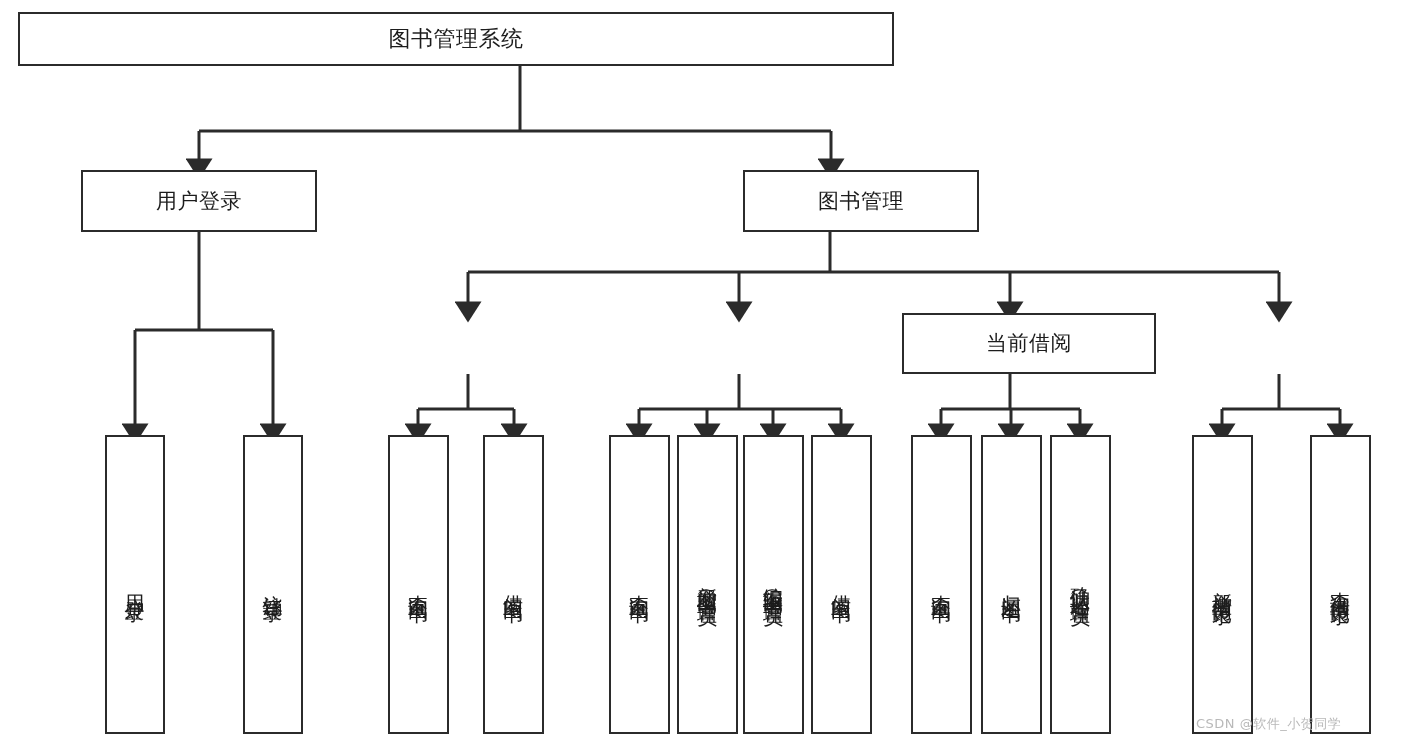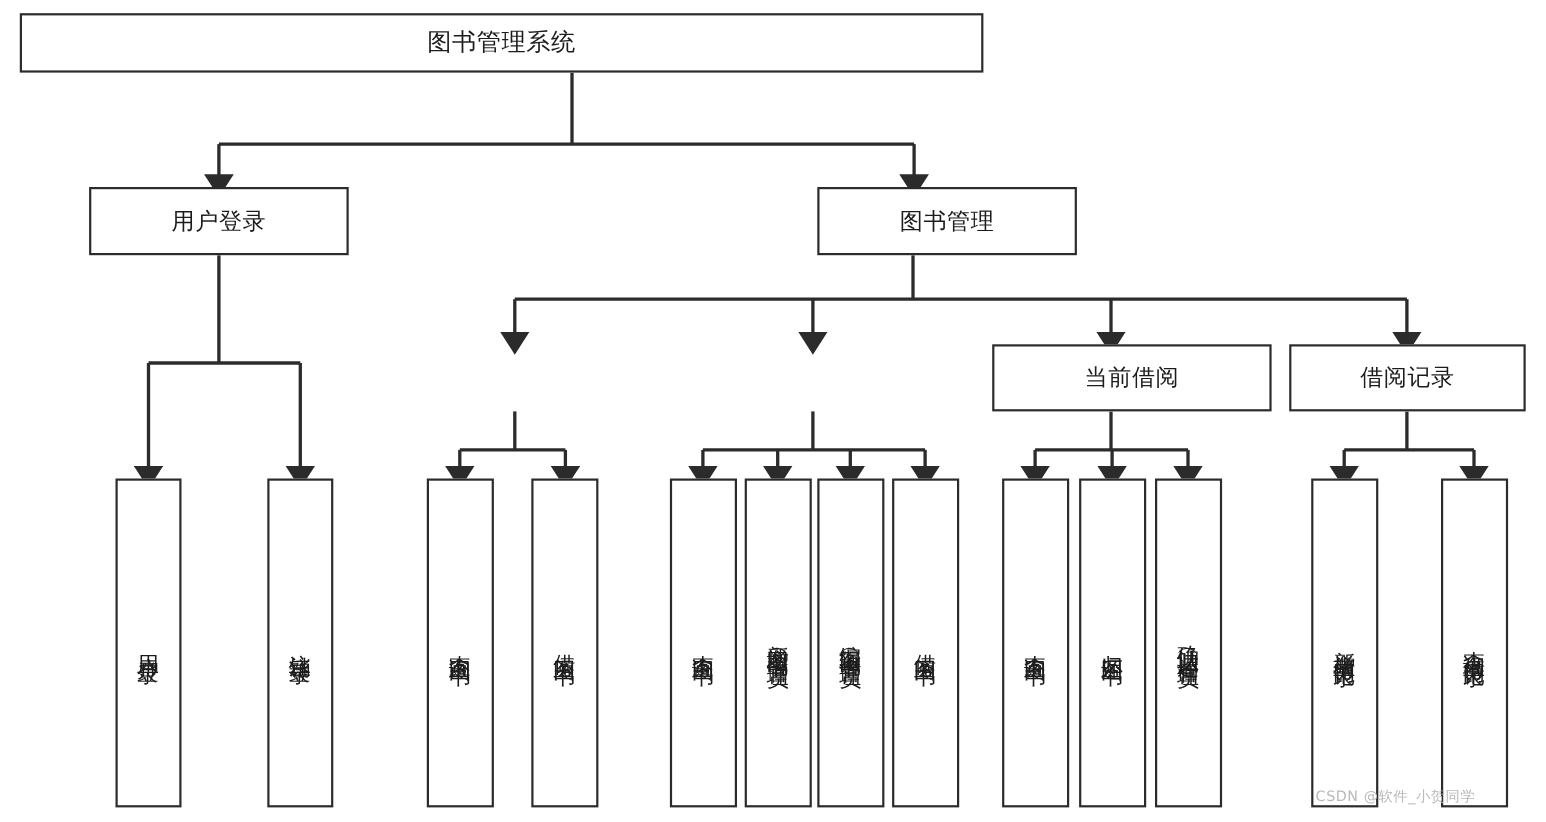--- a/index.html
+++ b/index.html
@@ -132,23 +132,20 @@
   <div class="node horizontal" style="left: 81px; top: 170px; width: 236px; height: 62px;">
     <span class="node-label">用户登录</span>
   </div>
   <div class="node horizontal" style="left: 712px; top: 170px; width: 236px; height: 62px; margin-left: 31px;">
     <span class="node-label">图书管理</span>
   </div>
 
   <div class="node horizontal" style="left: 902px; top: 313px; width: 254px; height: 61px;">
     <span class="node-label">当前借阅</span>
   </div>
-  <div class="node horizontal" style="left: 1172px; top: 313px; width: 215px; height: 61px;">
-    <span class="node-label">借阅记录</span>
-  </div>
 
   <div class="node vertical" style="left: 105px; top: 435px; width: 60px; height: 299px;">
     <span class="node-label">用户登录</span>
   </div>
   <div class="node vertical" style="left: 243px; top: 435px; width: 60px; height: 299px;">
     <span class="node-label">注销登录</span>
   </div>
   <div class="node vertical" style="left: 388px; top: 435px; width: 61px; height: 299px;">
     <span class="node-label">查询图书</span>
   </div>

